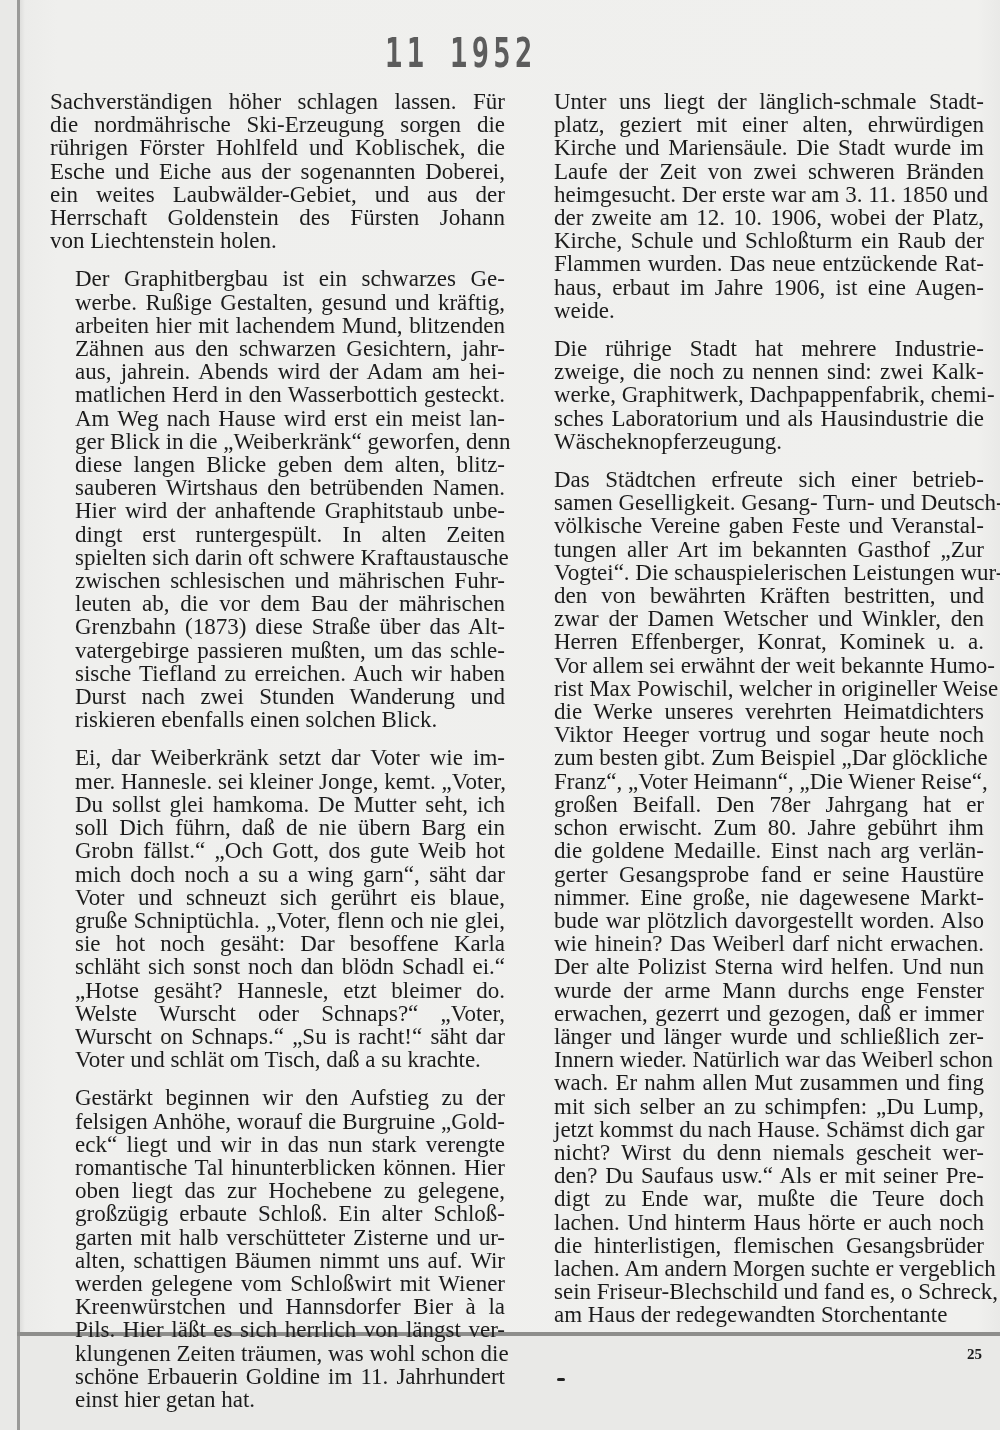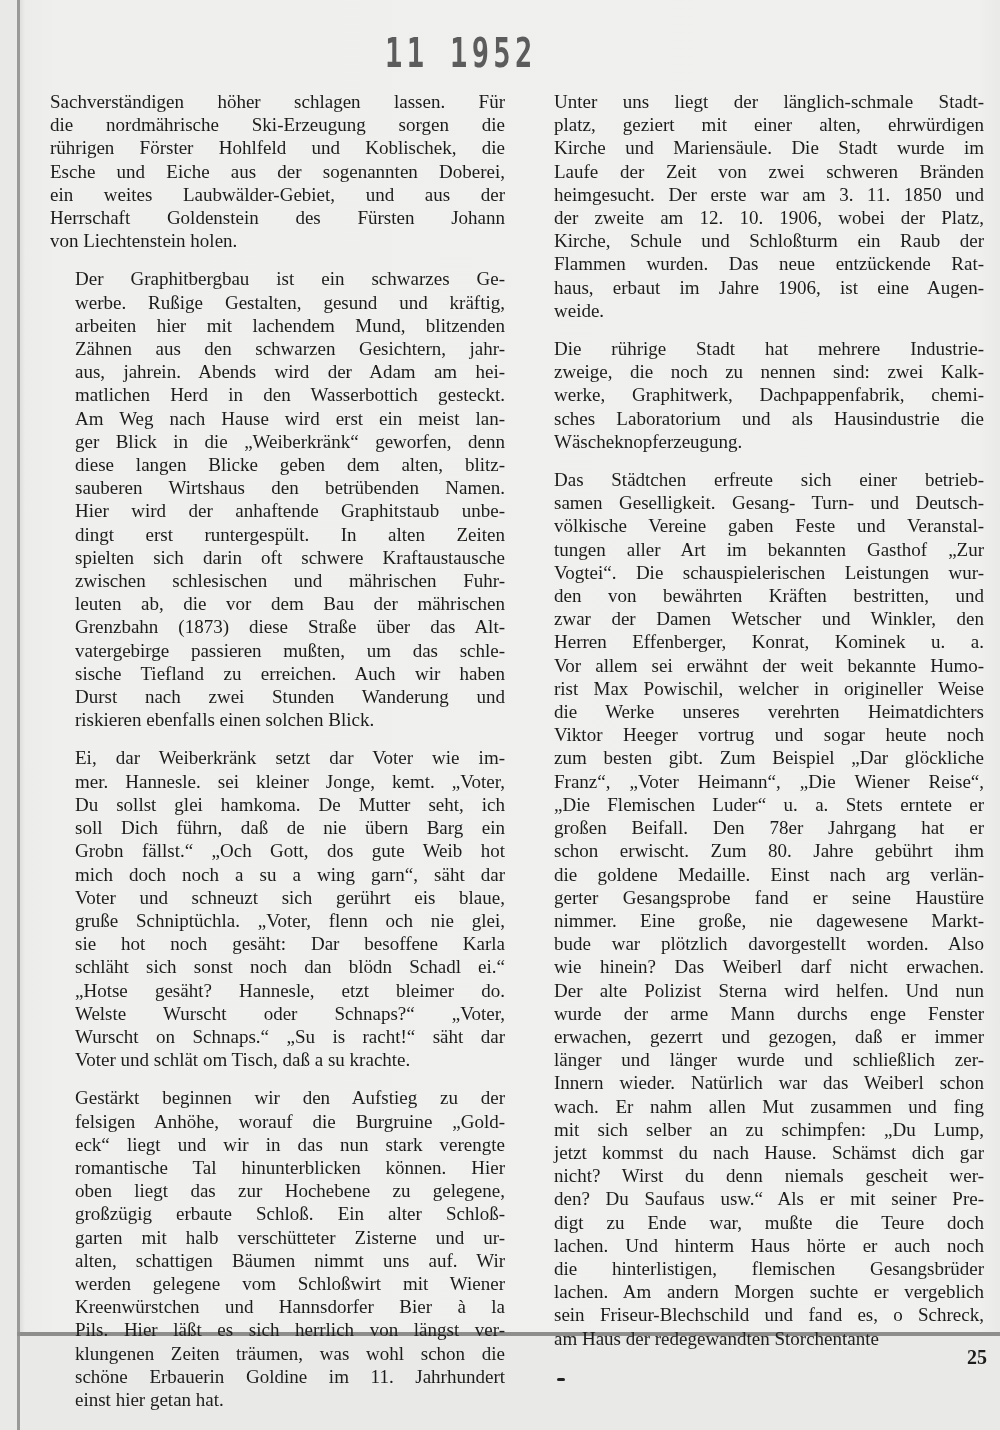--- a/index.html
+++ b/index.html
@@ -19,33 +19,33 @@
   .edge-bottom { position:absolute; left:0; bottom:0; width:1000px; height:4px; background:#8e8e8c; }
   .stamp {
     position: absolute; left: 368px; top: 30px;
     font-family: "DejaVu Sans Mono", "Liberation Mono", monospace;
     font-size: 40px; font-weight: bold; letter-spacing: 6px;
     color: #5c5c5c; transform: scaleX(0.72); transform-origin: left top;
   }
   .col {
     position: absolute; top: 90px; width: 455px;
     font-family: "Liberation Serif", "DejaVu Serif", serif;
-    font-size: 19px; line-height: 23.2px;
+    font-size: 23px; line-height: 23.2px;
     text-align: justify;
   }
   .col.left { left: 33px; }
   .col.right { left: 512px; }
   .col p { margin: 0 0 15px 0; text-indent: 25px; }
   .col p.cont { text-indent: 0; }
   .col p .ln { display: block; text-align: justify; text-align-last: justify; white-space: nowrap; }
   .col p .ln.last { text-align-last: left; }
   .pagenum {
     position: absolute; left: 950px; top: 1346px;
     font-family: "Liberation Serif", "DejaVu Serif", serif;
-    font-size: 20px; font-weight: bold;
+    font-size: 15px; font-weight: bold;
   }
   .speck { position:absolute; left:540px; top:1378px; width:8px; height:3px; background:#222; border-radius:2px; }
 </style>
 </head>
 <body>
 
 <div class="page">
   <div class="edge-left"></div>
   <div class="edge-bottom"></div>
 
@@ -144,21 +144,20 @@
         <span class="ln">Vogtei“. Die schauspielerischen Leistungen wur-</span>
         <span class="ln">den von bewährten Kräften bestritten, und</span>
         <span class="ln">zwar der Damen Wetscher und Winkler, den</span>
         <span class="ln">Herren Effenberger, Konrat, Kominek u. a.</span>
         <span class="ln">Vor allem sei erwähnt der weit bekannte Humo-</span>
         <span class="ln">rist Max Powischil, welcher in origineller Weise</span>
         <span class="ln">die Werke unseres verehrten Heimatdichters</span>
         <span class="ln">Viktor Heeger vortrug und sogar heute noch</span>
         <span class="ln">zum besten gibt. Zum Beispiel „Dar glöckliche</span>
         <span class="ln">Franz“, „Voter Heimann“, „Die Wiener Reise“,</span>
-        <span class="ln">„Die Flemischen Luder“ u. a. Stets erntete er</span>
         <span class="ln">großen Beifall. Den 78er Jahrgang hat er</span>
         <span class="ln">schon erwischt. Zum 80. Jahre gebührt ihm</span>
         <span class="ln">die goldene Medaille. Einst nach arg verlän-</span>
         <span class="ln">gerter Gesangsprobe fand er seine Haustüre</span>
         <span class="ln">nimmer. Eine große, nie dagewesene Markt-</span>
         <span class="ln">bude war plötzlich davorgestellt worden. Also</span>
         <span class="ln">wie hinein? Das Weiberl darf nicht erwachen.</span>
         <span class="ln">Der alte Polizist Sterna wird helfen. Und nun</span>
         <span class="ln">wurde der arme Mann durchs enge Fenster</span>
         <span class="ln">erwachen, gezerrt und gezogen, daß er immer</span>

